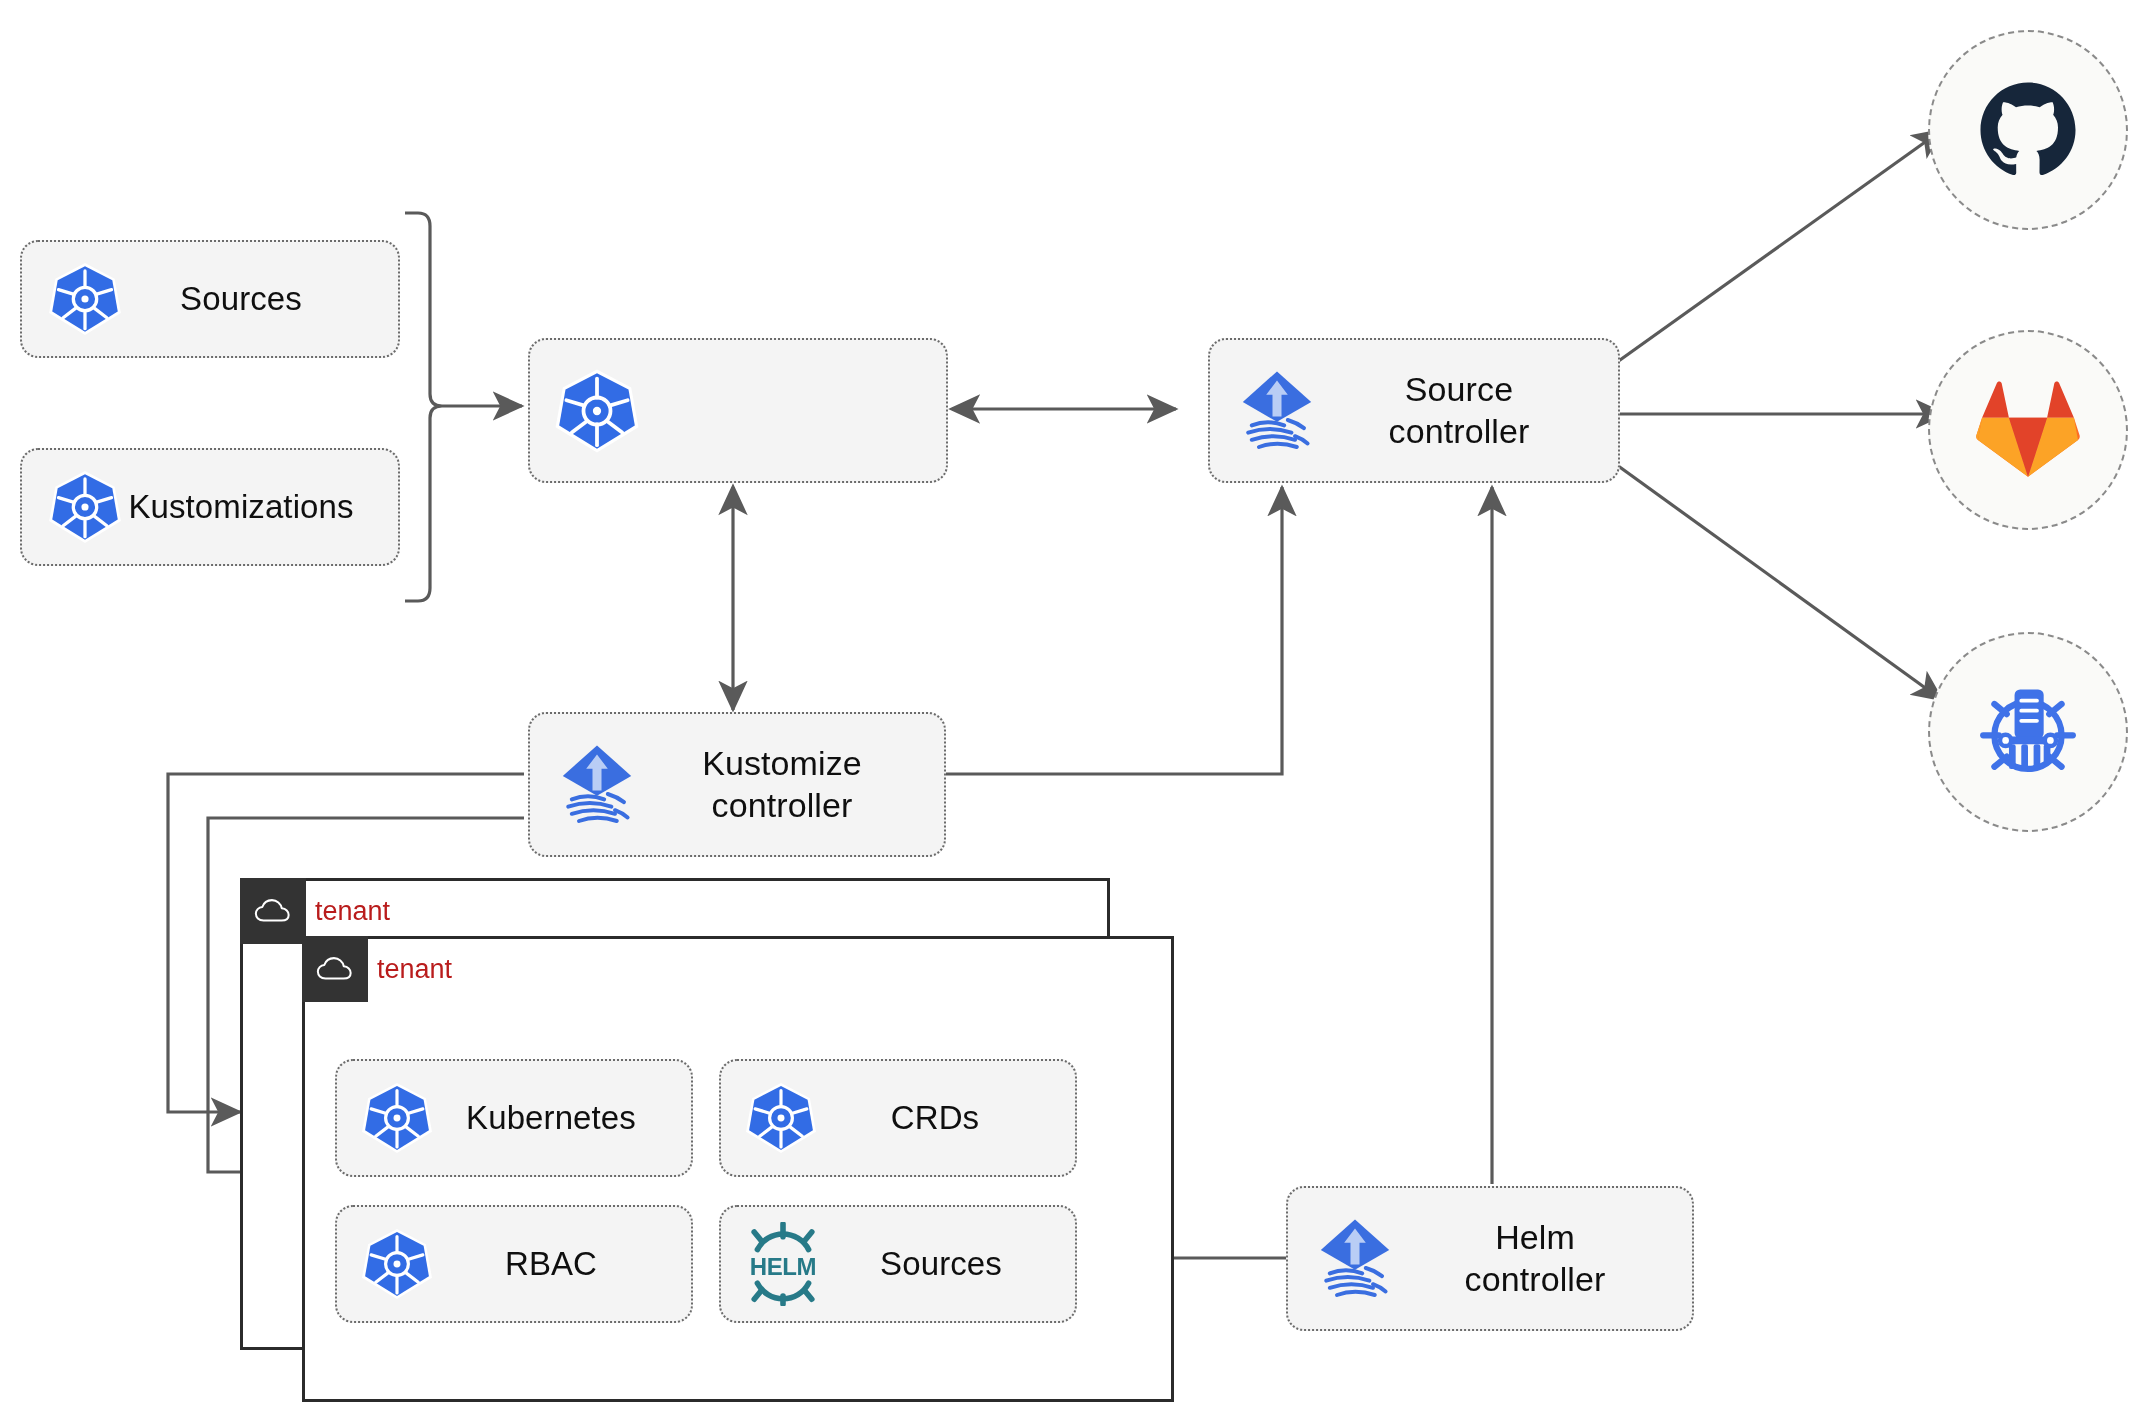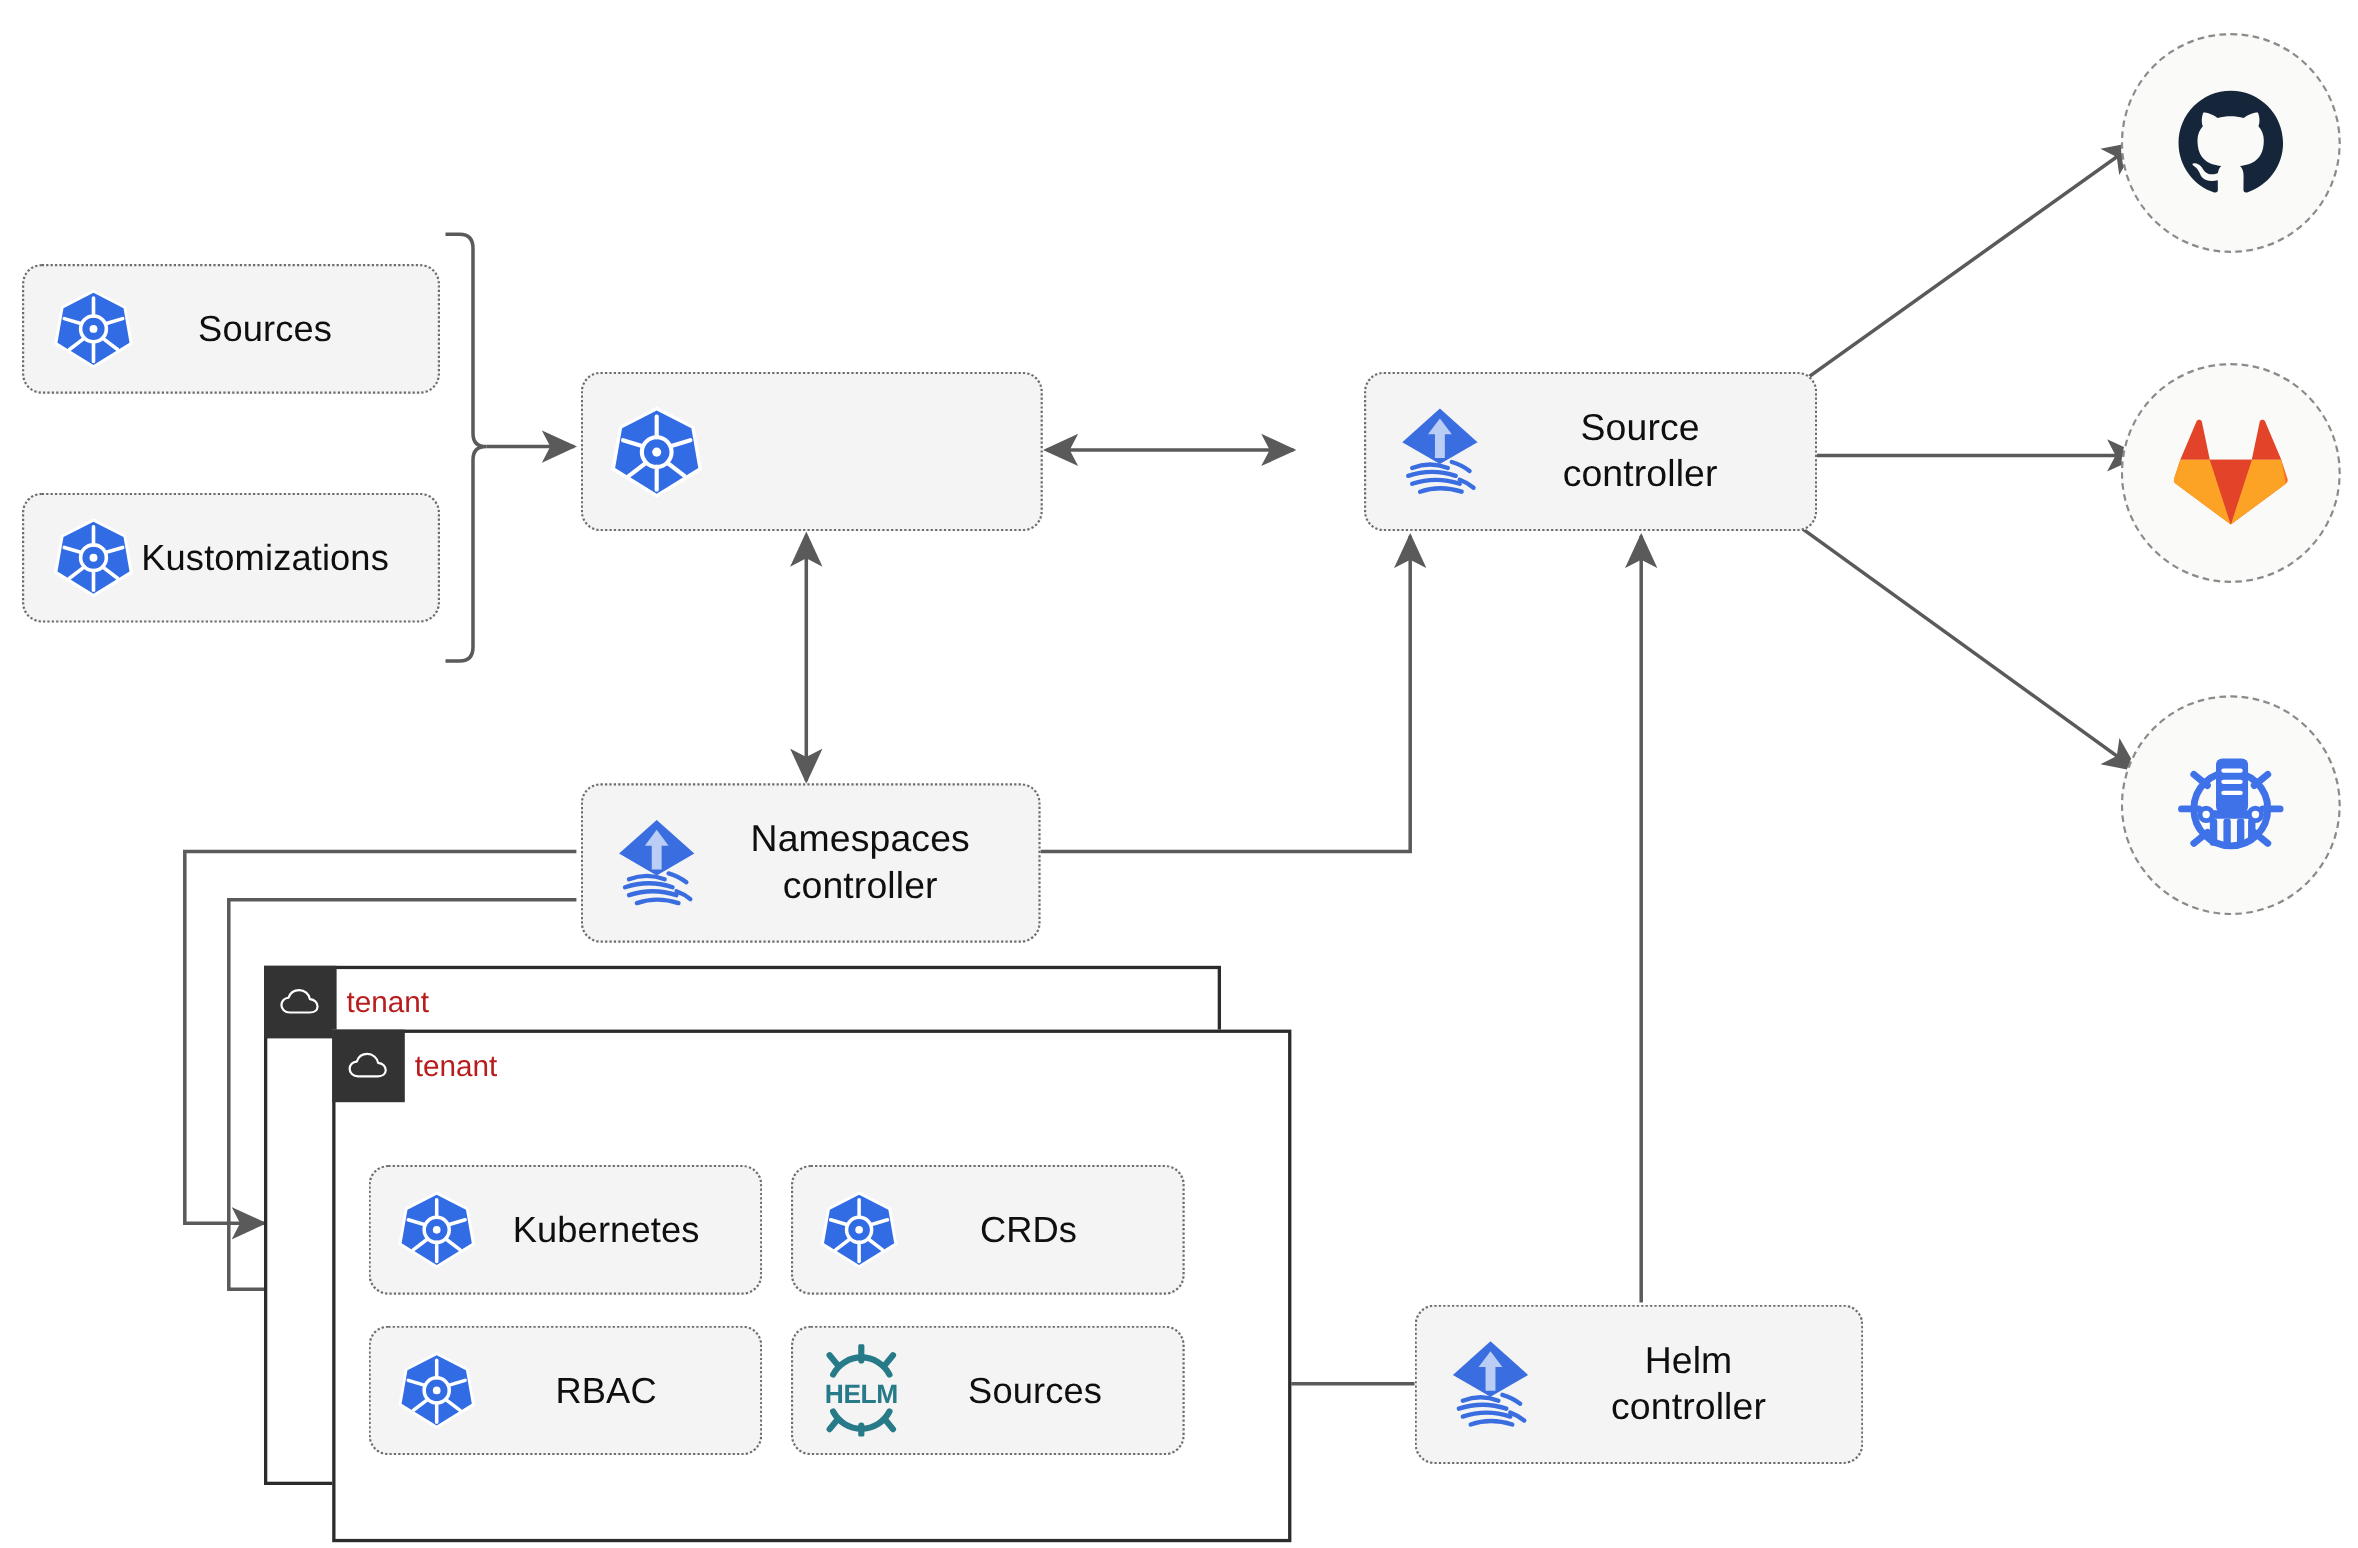--- a/index.html
+++ b/index.html
@@ -205,21 +205,21 @@
           <line x1="16" y1="38" x2="36" y2="44"></line>
           <line x1="84" y1="38" x2="64" y2="44"></line>
           <line x1="22" y1="74" x2="39" y2="61"></line>
           <line x1="78" y1="74" x2="61" y2="61"></line>
         </g>
         <circle cx="50" cy="50" r="4.6" fill="#ffffff"></circle>
       </svg>
     </span>
   </div>
 
-  <div class="node bigbox" style="left:1240px;top:338px;width:412px;">
+  <div class="node bigbox" style="left:1208px;top:338px;width:412px;">
     <span class="ico">
       <svg viewBox="0 0 100 100" width="100%" height="100%">
         <polygon points="50,6 88,40 50,62 12,40" fill="#3a6ee0"></polygon>
         <path d="M50,16 L62,32 L55,32 L55,56 L45,56 L45,32 L38,32 Z" fill="#b9cdf5"></path>
         <g stroke="#3a6ee0" stroke-width="4.4" stroke-linecap="round" fill="none">
           <path d="M22,66 Q40,59 58,66"></path>
           <path d="M18,74 Q42,66 66,74"></path>
           <path d="M22,82 Q46,74 70,82"></path>
           <path d="M30,90 Q50,83 72,90"></path>
           <path d="M62,60 Q72,63 80,69"></path>
@@ -239,21 +239,21 @@
         <g stroke="#3a6ee0" stroke-width="4.4" stroke-linecap="round" fill="none">
           <path d="M22,66 Q40,59 58,66"></path>
           <path d="M18,74 Q42,66 66,74"></path>
           <path d="M22,82 Q46,74 70,82"></path>
           <path d="M30,90 Q50,83 72,90"></path>
           <path d="M62,60 Q72,63 80,69"></path>
           <path d="M70,78 Q78,81 84,86"></path>
         </g>
       </svg>
     </span>
-    <span class="lbl">Namespaces
+    <span class="lbl">Kustomize
 controller</span>
   </div>
 
   <div class="node bigbox" style="left:1286px;top:1186px;width:408px;">
     <span class="ico">
       <svg viewBox="0 0 100 100" width="100%" height="100%">
         <polygon points="50,6 88,40 50,62 12,40" fill="#3a6ee0"></polygon>
         <path d="M50,16 L62,32 L55,32 L55,56 L45,56 L45,32 L38,32 Z" fill="#b9cdf5"></path>
         <g stroke="#3a6ee0" stroke-width="4.4" stroke-linecap="round" fill="none">
           <path d="M22,66 Q40,59 58,66"></path>

